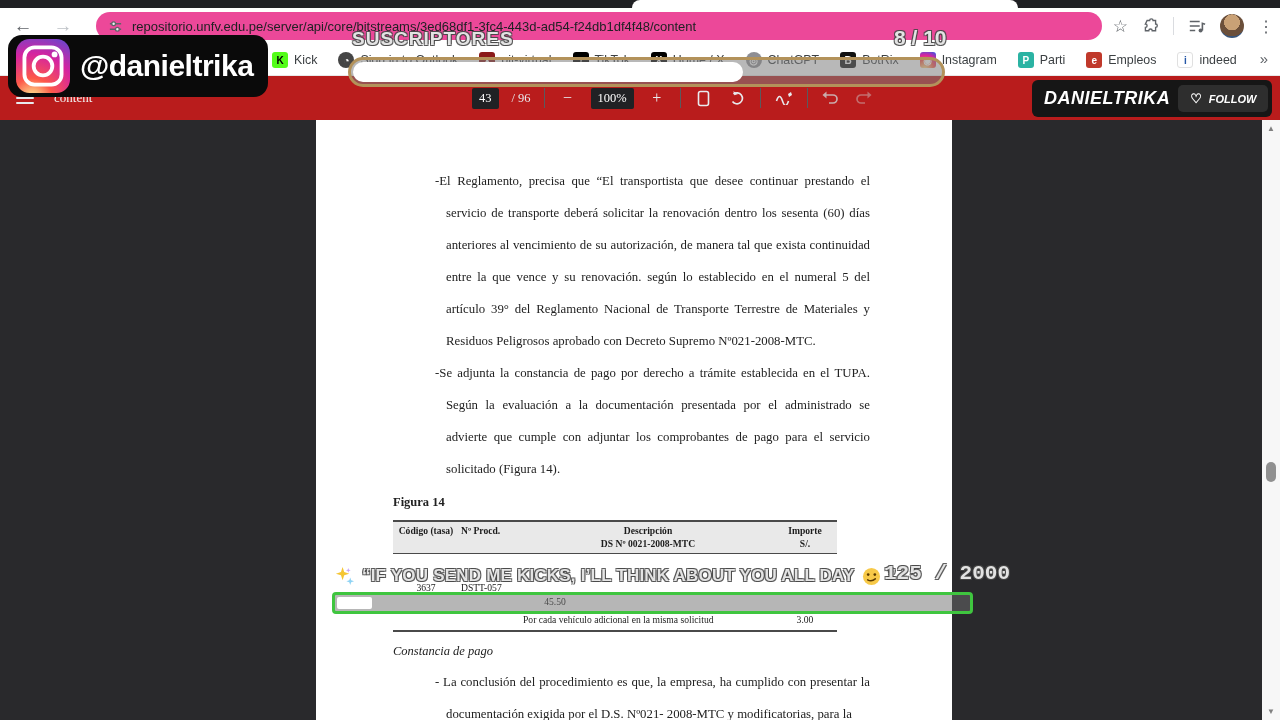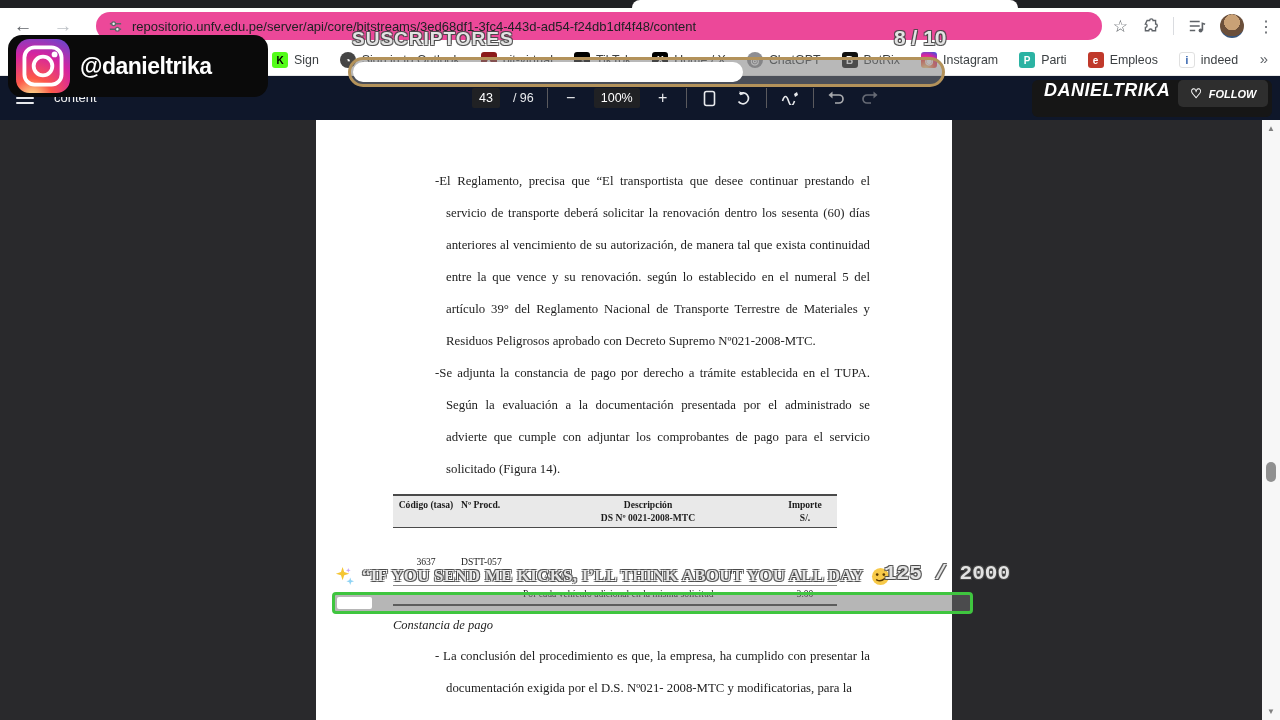--- a/index.html
+++ b/index.html
@@ -23,21 +23,21 @@
             background:radial-gradient(circle at 50% 35%, #c9a176 0 40%, #6b4f3a 41% 70%, #39557a 71%); }
 
   .bookmarks { position:absolute; left:0; top:44px; width:1280px; height:32px; background:#fff; border-bottom:1px solid #e8e8e8; }
   .bm-row { position:absolute; left:272px; right:34px; top:0; height:32px; display:flex; align-items:center; gap:21px; overflow:hidden; }
   .bm { display:flex; align-items:center; gap:6px; font-size:12.4px; color:#3c4043; white-space:nowrap; }
   .fav { width:16px; height:16px; border-radius:3px; display:flex; align-items:center; justify-content:center;
          font-size:10px; font-weight:bold; color:#fff; flex:0 0 auto; }
   .bm-more { position:absolute; right:12px; top:6px; font-size:15px; color:#5f6368; }
 
   
-  .pdfbar { position:absolute; left:0; top:76px; width:1280px; height:44px; background:#0f172a; color:#e8eaed; }
+  .pdfbar { position:absolute; left:0; top:76px; width:1280px; height:44px; background:#b91c1c; color:#e8eaed;font-family:Liberation Serif, serif; }
   .hamb { position:absolute; left:16px; top:13px; width:18px; height:18px; display:flex; flex-direction:column; justify-content:space-between; padding:3px 0; }
   .hamb span { display:block; height:2px; background:#e8eaed; border-radius:1px; }
   .pdftitle { position:absolute; left:54px; top:14px; font-size:13px; color:#f1f1f1; }
   .pdfctrls { position:absolute; left:472px; top:0; height:44px; display:flex; align-items:center; gap:13px; }
   .pdfbox { background:#202124; color:#fff; font-size:12.5px; padding:3px 7px; border-radius:2px; }
   .pdfsep { width:1px; height:20px; background:#5a5a5e; }
   .pdficon { color:#e8eaed; font-size:16px; display:flex; align-items:center; justify-content:center; width:20px; height:20px; }
   .pdftext { font-size:12.5px; color:#e8eaed; }
   .dim { opacity:.45; }
 
@@ -60,40 +60,40 @@
   .closing { margin-top:6px; }
 
   
   .scroll { position:absolute; left:1262px; top:120px; width:18px; height:600px; background:#f7f7f7; }
   .scroll .arr { position:absolute; left:0; width:18px; text-align:center; font-size:8px; color:#808080; }
   .thumb { position:absolute; left:4px; top:342px; width:10px; height:20px; background:#909090; border-radius:5px; }
 
   
   .ig-badge { position:absolute; left:8px; top:35px; width:260px; height:62px; background:#0a0a0a; border-radius:14px;
               display:flex; align-items:center; gap:10px; padding:0 10px 0 8px; z-index:30; }
-  .ig-name { color:#fff; font-size:23px; font-weight:800; letter-spacing:-0.5px; font-family:"Liberation Sans", sans-serif; }
+  .ig-name { color:#fff; font-size:30px; font-weight:800; letter-spacing:-0.5px; font-family:"Liberation Sans", sans-serif; }
 
   .goal { position:absolute; z-index:25; }
   .goal-bar { position:absolute; border-radius:16px; background:rgba(125,125,125,0.55); }
   .goal-fill { position:absolute; left:2px; top:2px; bottom:2px; background:#fff; border-radius:12px; }
   .outline-txt { color:rgba(255,255,255,0.85); font-weight:800;
                  text-shadow:-1px -1px 0 rgba(70,70,70,.85), 1px -1px 0 rgba(70,70,70,.85),
                              -1px 1px 0 rgba(70,70,70,.85), 1px 1px 0 rgba(70,70,70,.85); }
   .subs-title { position:absolute; left:352px; top:28px; font-size:19px; letter-spacing:1px; z-index:26; }
   .subs-count { position:absolute; left:894px; top:26px; font-size:21px; z-index:26; }
   .subs-bar { left:348px; top:57px; width:597px; height:30px; border:3px solid #b3925a; }
-  .kick-msg { position:absolute; left:334px; top:564px; height:24px; display:flex; align-items:center; gap:7px; z-index:26;font-family:Liberation Serif, serif; }
+  .kick-msg { position:absolute; left:334px; top:564px; height:24px; display:flex; align-items:center; gap:7px; z-index:26; }
   .kick-msg .txt { font-size:17px; letter-spacing:.2px; }
   .kick-count { position:absolute; left:884px; top:562px; font-size:21px; z-index:26;font-family:Liberation Mono, monospace; }
   .kicks-bar { left:332px; top:592px; width:641px; height:22px; border:3px solid #3fc53f; border-radius:4px;
                background:rgba(110,110,110,0.5); }
   .kicks-bar .goal-fill { border-radius:2px; }
 
   .kickwidget { position:absolute; left:1032px; top:80px; width:240px; height:37px; background:#161616; border-radius:6px;
-                display:flex; align-items:flex-start; padding:0 5px 0 4px; gap:8px; z-index:30; }
+                display:flex; align-items:center; padding:0 5px 0 4px; gap:8px; z-index:30; }
   .kickname { color:#fff; font-size:18px; font-weight:900; font-style:italic; letter-spacing:.5px; flex:1; }
   .followbtn { background:#2e2e2e; border:none; border-radius:5px; height:27px; padding:0 12px; display:flex; align-items:center; gap:7px;
                color:#fff; font-size:11px; font-weight:800; font-style:italic; font-family:"Liberation Sans", sans-serif; }
   .heart { font-size:13px; font-style:normal; }
   svg { display:block; }
 </style>
 </head>
 <body>
 
 <div id="app">
@@ -132,21 +132,21 @@
       </svg>
       <span class="avatar"></span>
       <span style="font-size:16px;">⋮</span>
     </div>
   </div>
 
   <div class="bookmarks">
     <div class="bm-row">
       <span class="bm">
           <span class="fav" style="background:#53fc18;color:#000;">K</span>
-          <span>Sign</span>
+          <span>Kick</span>
         </span>
       <span class="bm">
           <span class="fav" style="background:#454545;border-radius:50%;">◔</span>
           <span>Sign in to Outlook</span>
         </span>
       <span class="bm">
           <span class="fav" style="background:#8b1a1a;">▲</span>
           <span>pit-virtual</span>
         </span>
       <span class="bm">
@@ -232,20 +232,21 @@
             <path d="M12.5 0.5 16.5 4l-4 3.5z" fill="#cfcfcf"></path>
           </svg>
       </span>
     </div>
   </div>
 
   <div class="page">
     <div class="doc">
       <p class="para">-El Reglamento, precisa que “El transportista que desee continuar prestando el servicio de transporte deberá solicitar la renovación dentro los sesenta (60) días anteriores al vencimiento de su autorización, de manera tal que exista continuidad entre la que vence y su renovación. según lo establecido en el numeral 5 del artículo 39° del Reglamento Nacional de Transporte Terrestre de Materiales y Residuos Peligrosos aprobado con Decreto Supremo Nº021-2008-MTC.</p>
       <p class="para">-Se adjunta la constancia de pago por derecho a trámite establecida en el TUPA. Según la evaluación a la documentación presentada por el administrado se advierte que cumple con adjuntar los comprobantes de pago para el servicio solicitado (Figura 14).</p>
+      <div class="figlabel">Figura 14</div>
 
       <div class="doctable">
         <div class="thead">
           <div class="c1">Código (tasa)</div>
           <div class="c2">Nº Procd.</div>
           <div class="c3">
             <div>Descripción</div>
             <div>DS Nº 0021-2008-MTC</div>
           </div>
           <div class="c4">

